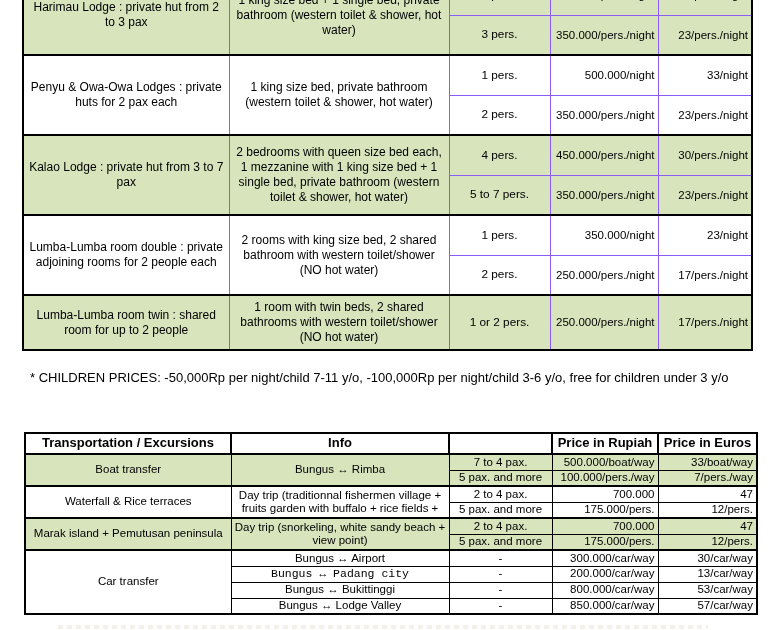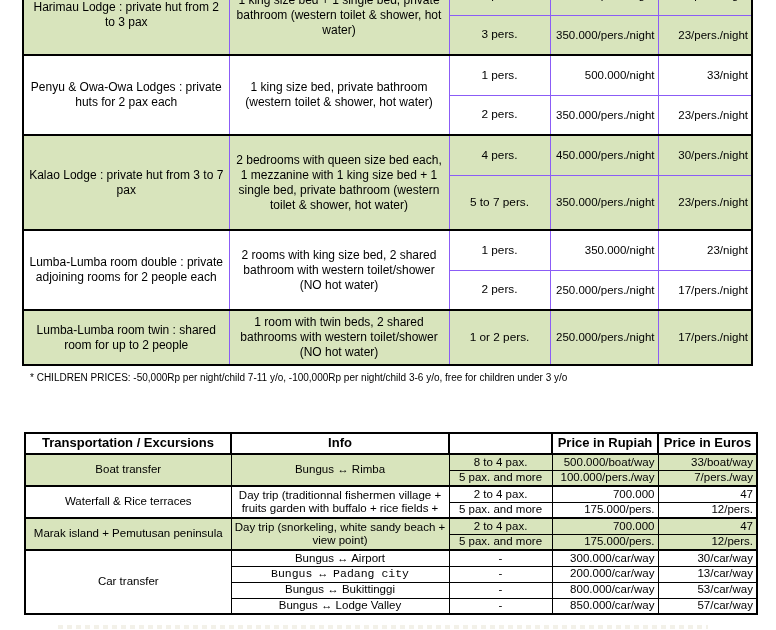--- a/index.html
+++ b/index.html
@@ -19,21 +19,21 @@
     border: 2px solid #000; font-size: 12px; line-height: 1.25;
   }
   #acc-table td { border: 1px solid #8b5cf6; padding: 1px 3px; }
   #acc-table tr.gs td { border-top: 2px solid #000; }
   #acc-table td.price { text-align: right; padding-right: 3px; font-size: 11.5px; }
   #acc-table td.qty { font-size: 11.8px; }
 
   
   #footnotes {
     position: absolute; left: 30px; top: 368px; width: 740px;
-    font-size: 10px; line-height: 19px; white-space: nowrap;
+    font-size: 13px; line-height: 19px; white-space: nowrap;
   }
 
   
   #tr-table {
     position: absolute; left: 24px; top: 432px; width: 732px;
     border: 2px solid #000; font-size: 11.5px; line-height: 1.15;
   }
   #tr-table td { border: 1px solid #000; padding: 0 3px; }
   #tr-table tr.gs td { border-top: 2px solid #000; }
   #tr-table td.hdr {
@@ -93,21 +93,21 @@
           <td class="price white">23/pers./night</td>
         </tr>
         <tr class="gs">
           <td class="green" rowspan="2">Kalao Lodge : private hut from 3 to 7 pax</td>
           <td class="green" rowspan="2">2 bedrooms with queen size bed each, 1 mezzanine with 1 king size bed + 1 single bed, private bathroom (western toilet &amp; shower, hot water)</td>
           <td class="qty green" style="height: 40px;">4 pers.</td>
           <td class="price green">450.000/pers./night</td>
           <td class="price green">30/pers./night</td>
         </tr>
         <tr>
-          <td class="qty green" style="height: 55px;">5 to 7 pers.</td>
+          <td class="qty green" style="height: 40px;">5 to 7 pers.</td>
           <td class="price green">350.000/pers./night</td>
           <td class="price green">23/pers./night</td>
         </tr>
         <tr class="gs">
           <td class="white" rowspan="2">Lumba-Lumba room double :  private adjoining rooms for 2 people each</td>
           <td class="white" rowspan="2">2 rooms with king size bed, 2 shared bathroom with western toilet/shower (NO hot water)</td>
           <td class="qty white" style="height: 40px;">1 pers.</td>
           <td class="price white">350.000/night</td>
           <td class="price white">23/night</td>
         </tr>
@@ -144,21 +144,21 @@
         <td class="hdr">Info</td>
         <td class="hdr"></td>
         <td class="hdr">Price in Rupiah</td>
         <td class="hdr">Price in Euros</td>
       </tr>
     <tr class="gs">
           <td class="green" rowspan="2">Boat transfer</td>
           <td class="green" rowspan="2">
             <div class="iline">Bungus ↔ Rimba</div>
           </td>
-          <td class="green" style="height: 16px;">8 to 4 pax.</td>
+          <td class="green" style="height: 16px;">7 to 4 pax.</td>
           <td class="price green">500.000/boat/way</td>
           <td class="price green">33/boat/way</td>
         </tr>
         <tr>
           <td class="green" style="height: 16px;">5 pax. and more</td>
           <td class="price green">100.000/pers./way</td>
           <td class="price green">7/pers./way</td>
         </tr>
         <tr class="gs">
           <td class="white" rowspan="2">Waterfall &amp; Rice terraces</td>

